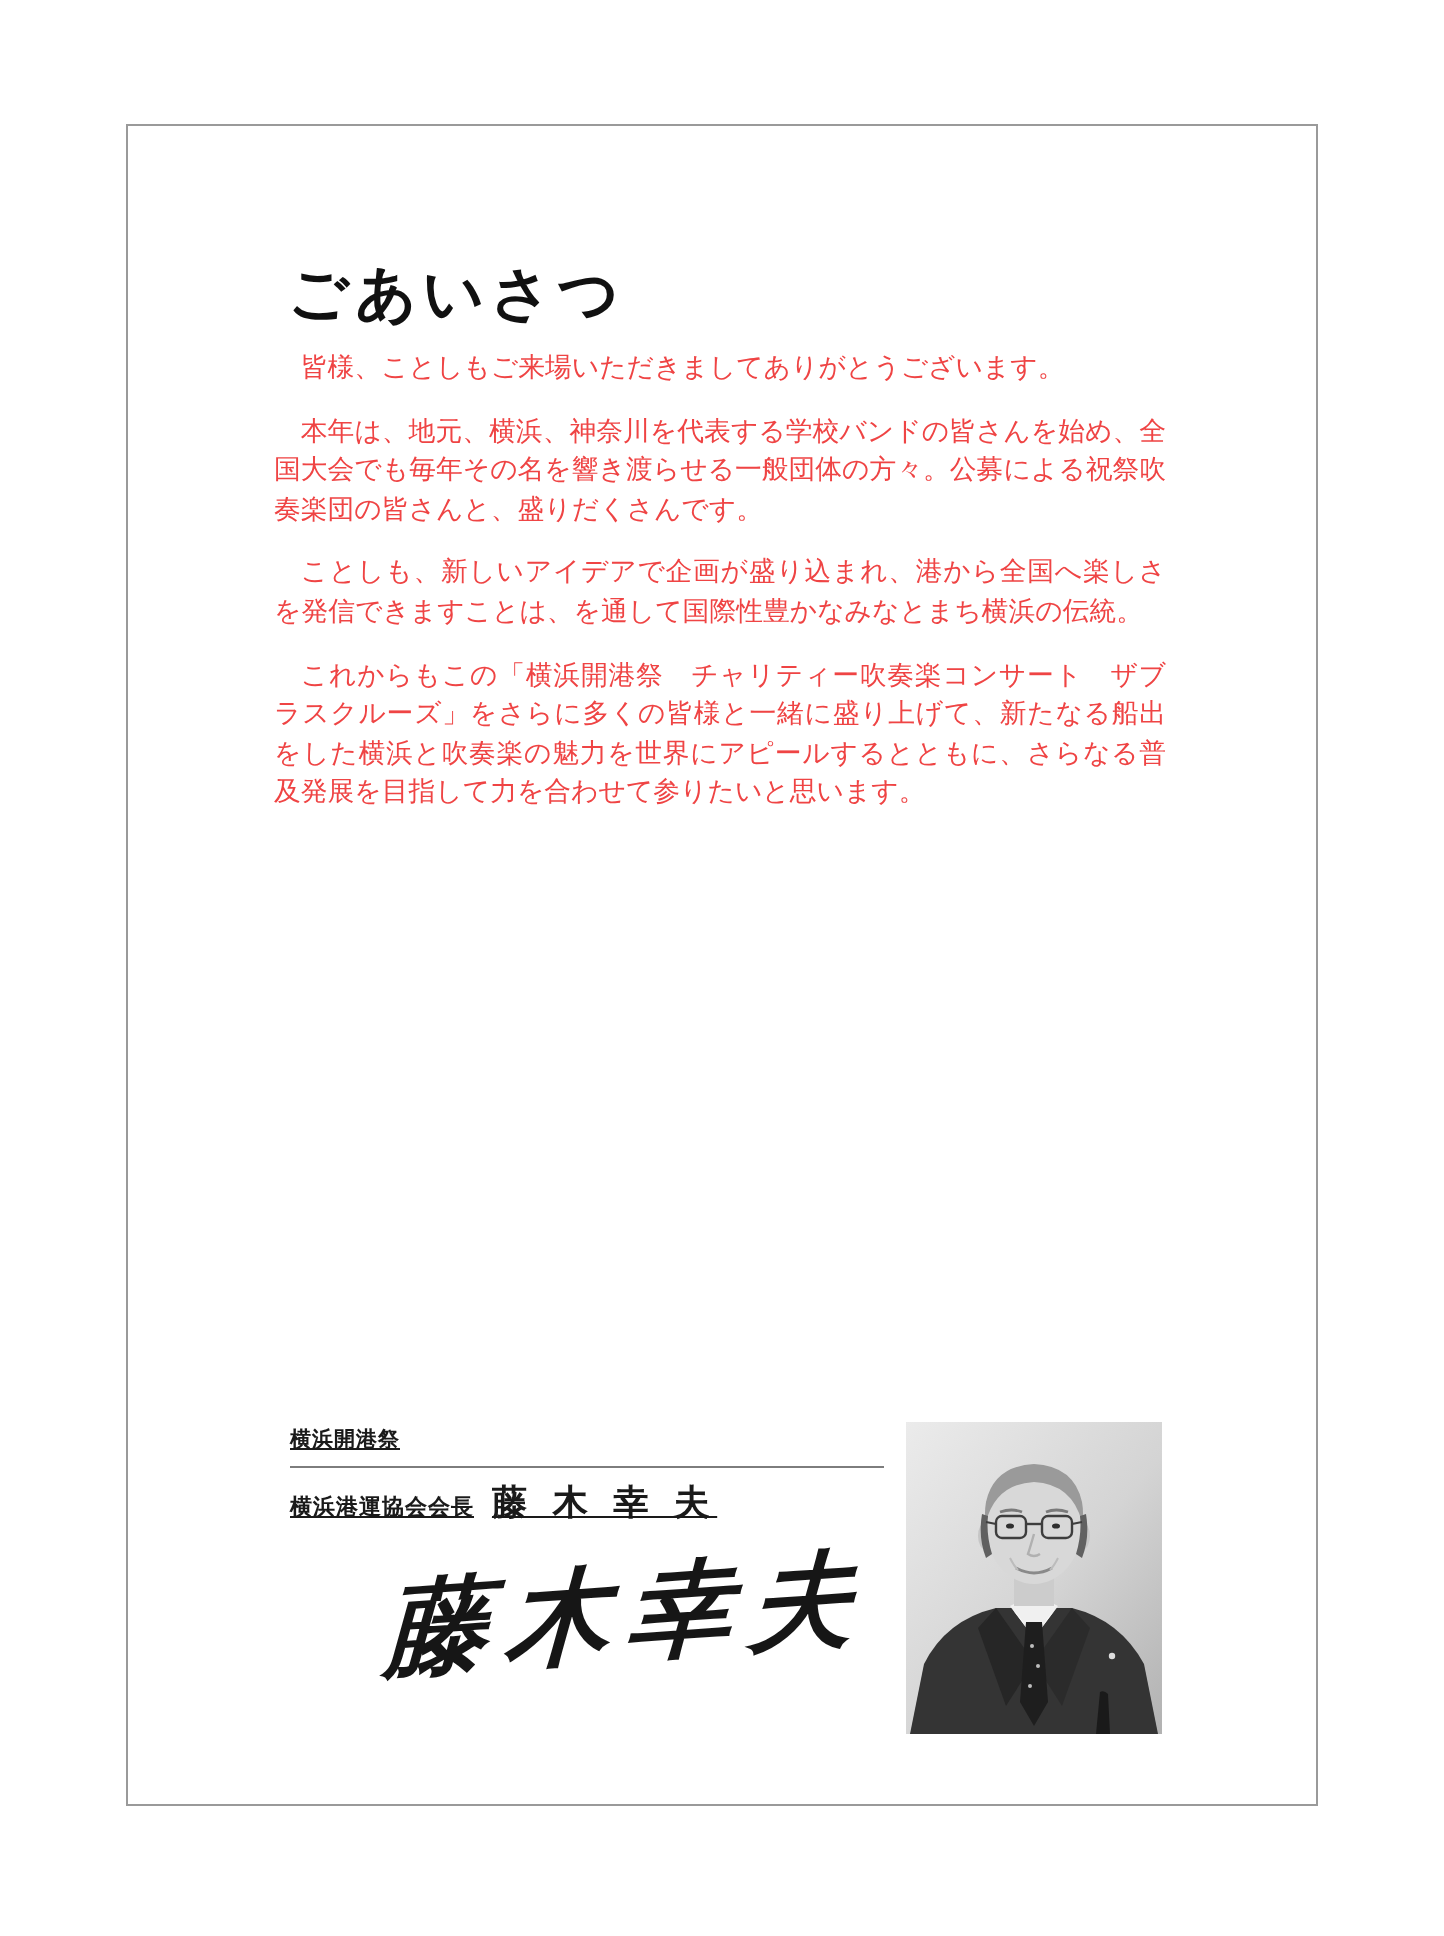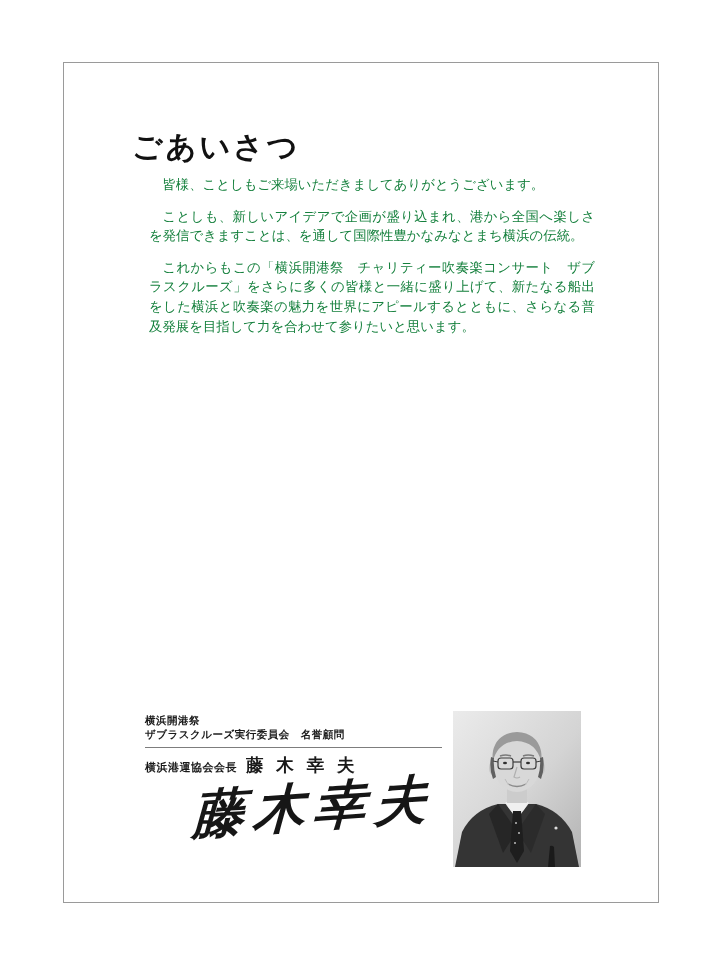--- a/index.html
+++ b/index.html
@@ -13,44 +13,45 @@
   }
   .frame {
     position: absolute;
     left: 63px; top: 62px;
     width: 596px; height: 841px;
     border: 1px solid #9a9a9a;
     background: #ffffff;
   }
   .title {
     position: absolute;
-    left: 68px; top: 64px;
+    left: 80px; top: 64px;
     font-size: 30px;
     font-weight: bold;
     letter-spacing: 3px;
     color: #111111;
     font-family: "DejaVu Serif", serif;
   }
   .body-col {
     position: absolute;
-    left: 85px; top: 112px;
+    left: 73px; top: 112px;
     width: 446px;
     font-size: 13.4px;
     line-height: 19.6px;
     text-align: justify;
-    color: #15803d;
+    color: #ef4444;
   }
   .body-col p { text-indent: 1em; margin: 0; }
   .body-col p.block { margin-top: 12px; }
   .signoff {
     position: absolute;
     left: 81px; top: 650px;
     width: 300px;
     font-family: "Liberation Sans", sans-serif;
     color: #1a1a1a;
+    text-decoration: underline;
   }
   .org-line {
     font-size: 10.5px;
     font-weight: bold;
     line-height: 14px;
     letter-spacing: 0.5px;
   }
   .rule {
     border: none;
     border-top: 1px solid #7d7d7d;
@@ -93,27 +94,27 @@
 </style>
 </head>
 <body>
 
 <div class="frame">
 
   <h1 class="title">ごあいさつ</h1>
 
   <div class="body-col">
     <p>皆様、ことしもご来場いただきましてありがとうございます。</p>
+    <p class="block">本年は、地元、横浜、神奈川を代表する学校バンドの皆さんを始め、全国大会でも毎年その名を響き渡らせる一般団体の方々。公募による祝祭吹奏楽団の皆さんと、盛りだくさんです。</p>
     <p class="block">ことしも、新しいアイデアで企画が盛り込まれ、港から全国へ楽しさを発信できますことは、を通して国際性豊かなみなとまち横浜の伝統。</p>
     <p class="block">これからもこの「横浜開港祭　チャリティー吹奏楽コンサート　ザブラスクルーズ」をさらに多くの皆様と一緒に盛り上げて、新たなる船出をした横浜と吹奏楽の魅力を世界にアピールするとともに、さらなる普及発展を目指して力を合わせて参りたいと思います。</p>
   </div>
 
   <div class="signoff">
     <div class="org-line">横浜開港祭</div>
-    <div class="org-line">ザブラスクルーズ実行委員会　名誉顧問</div>
     <hr class="rule">
     <div class="role-name">
       <span class="role">横浜港運協会会長</span>
       <span class="name">藤 木 幸 夫</span>
     </div>
   </div>
 
   <div class="signature">藤木幸夫</div>
 
   <div class="photo">

